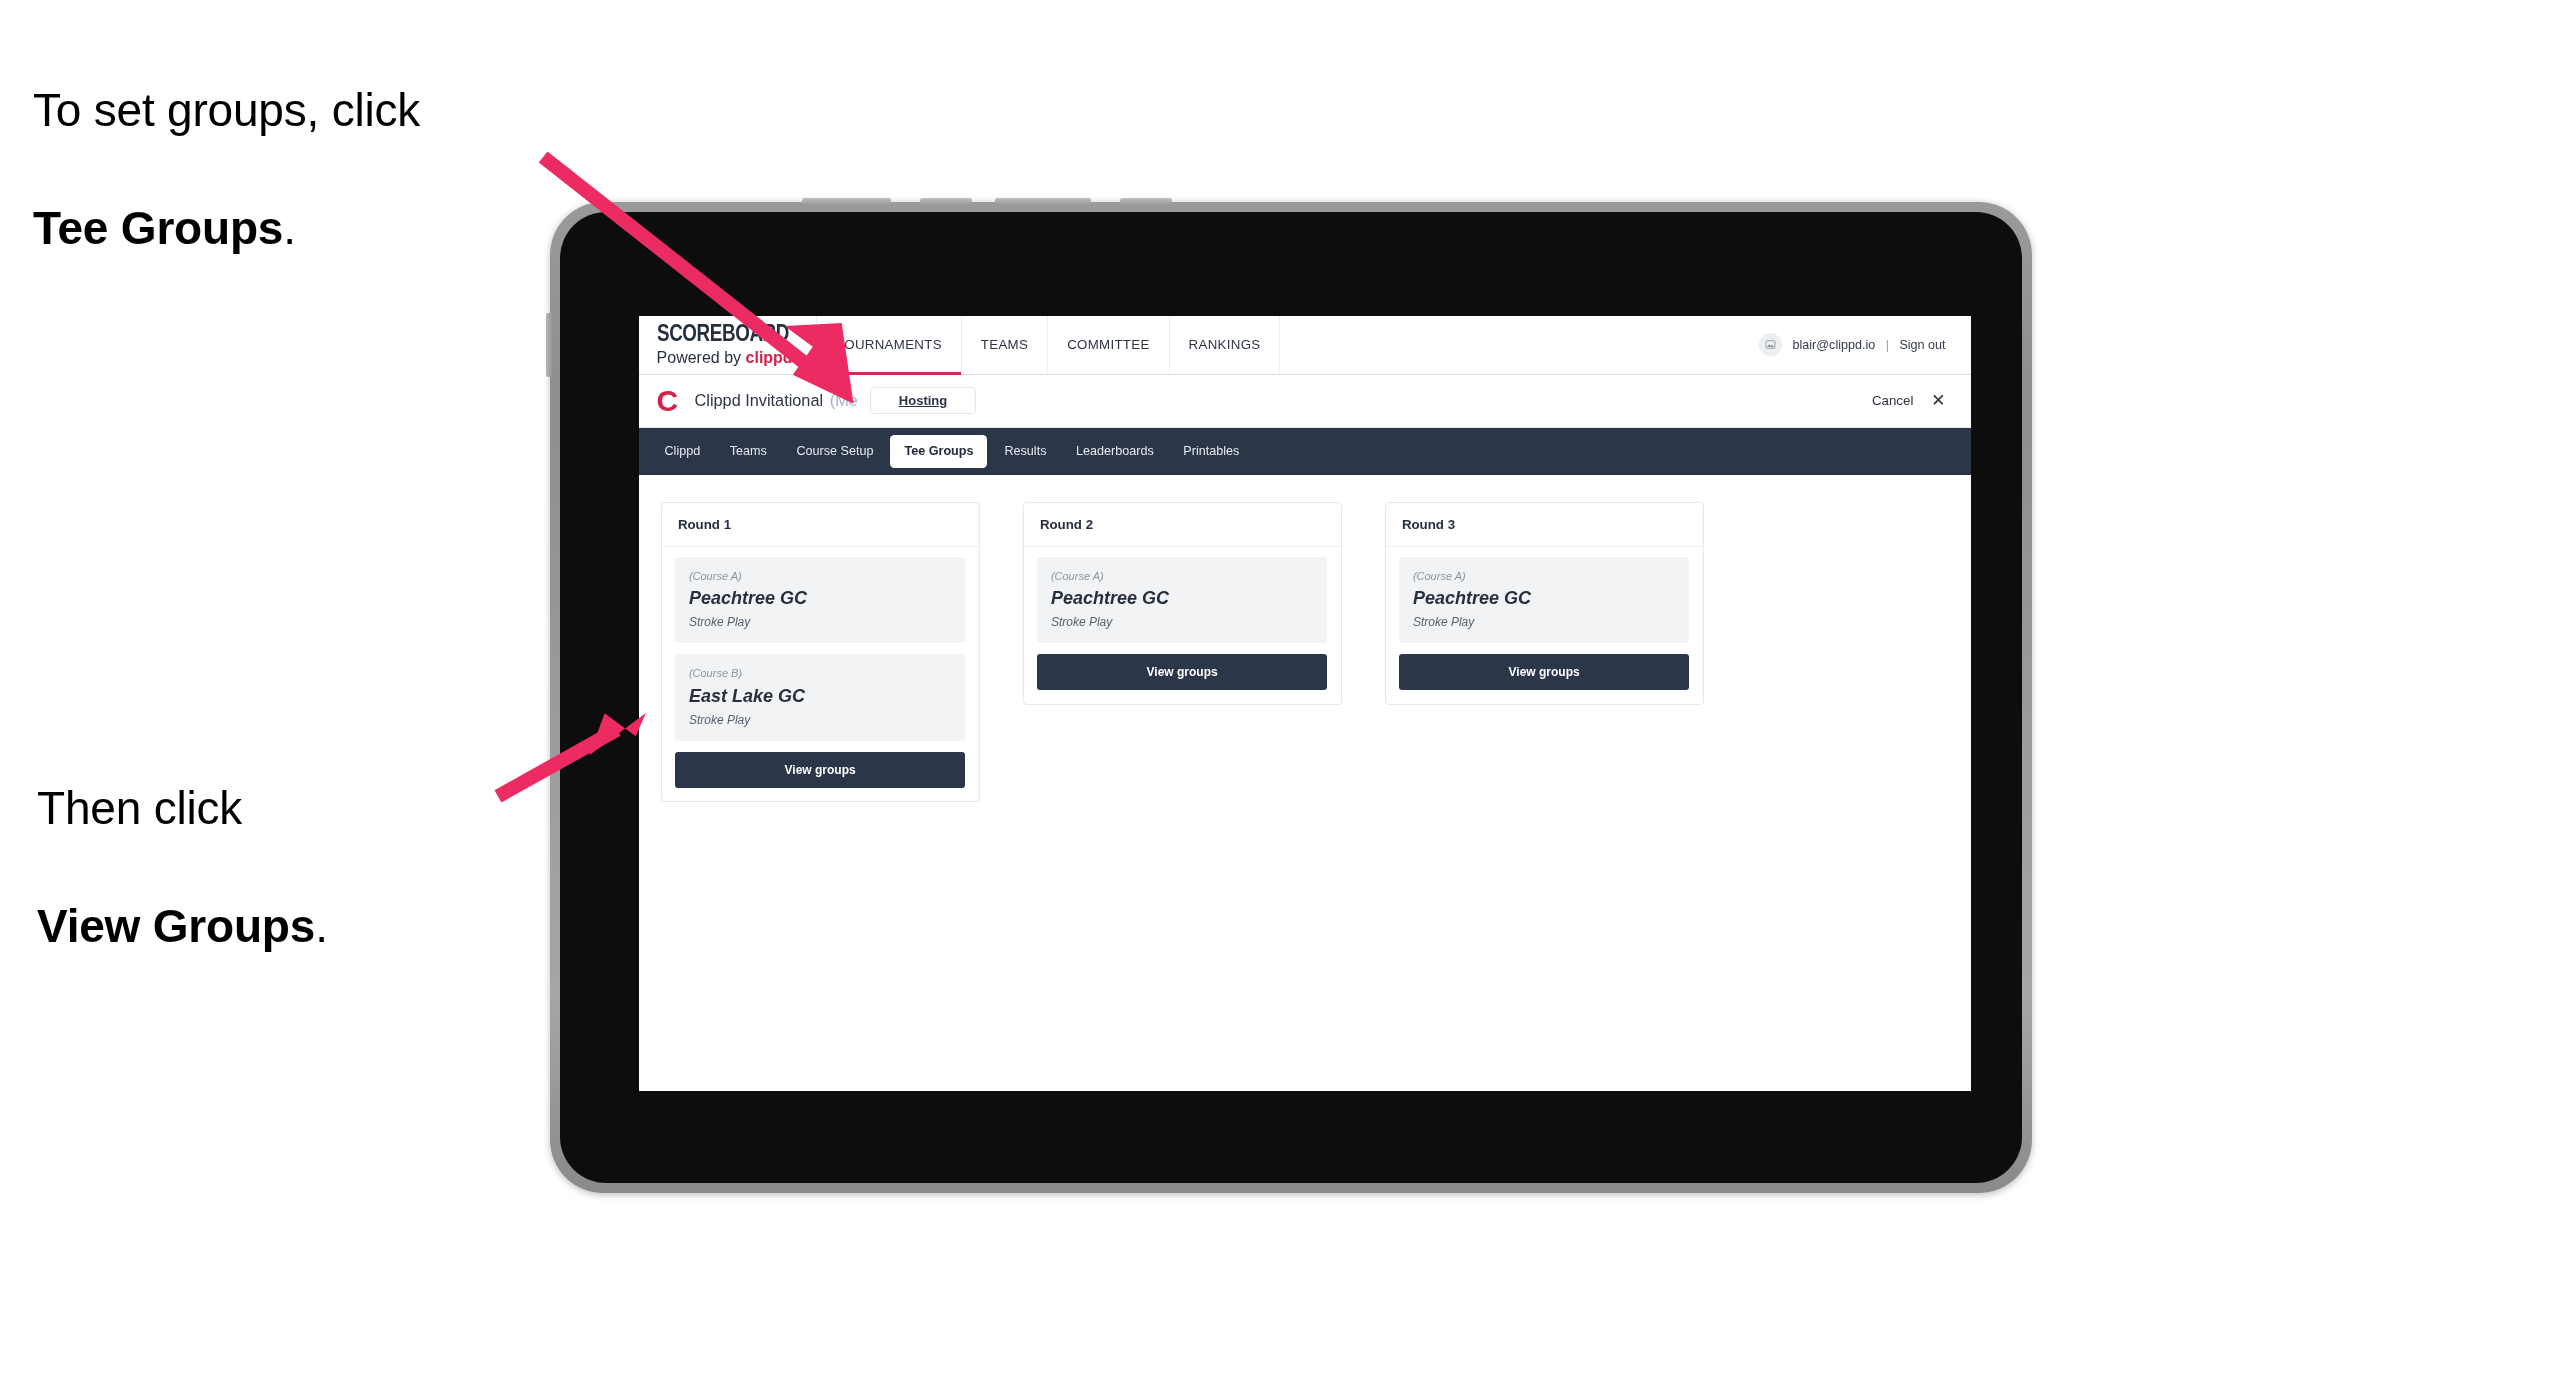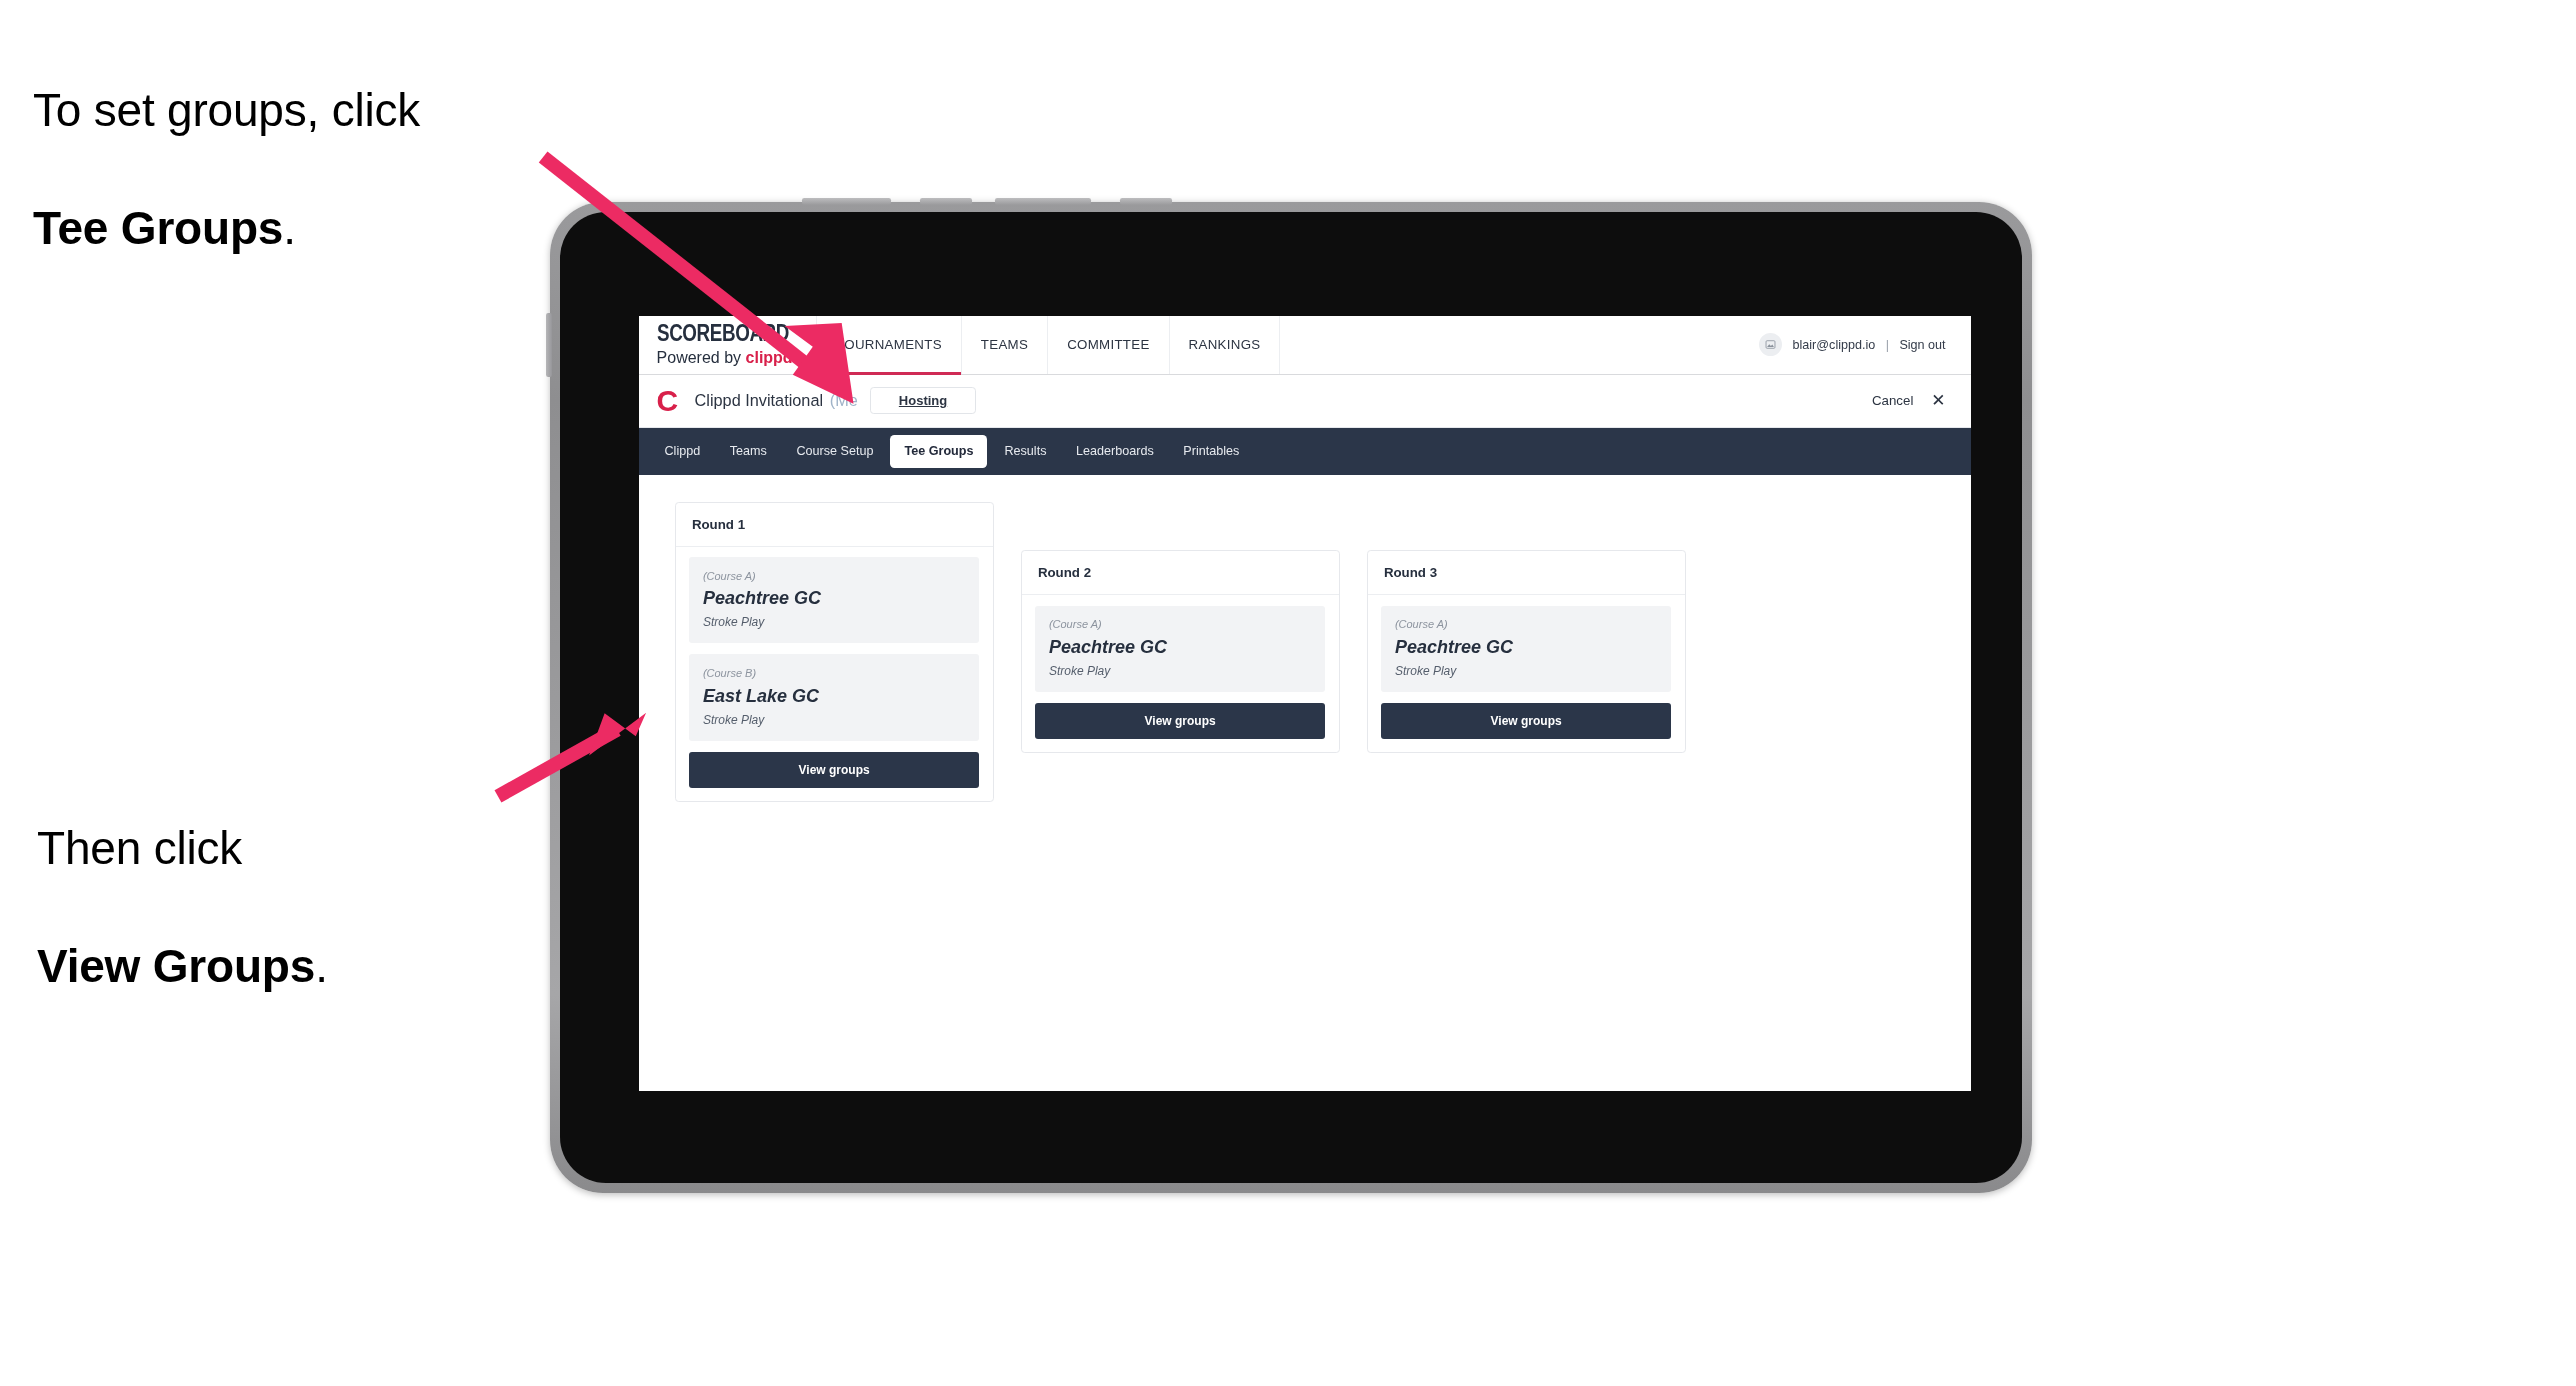--- a/index.html
+++ b/index.html
@@ -25,21 +25,21 @@
     color: #000000;
     font-size: 46px;
     line-height: 1.28;
     letter-spacing: -0.2px;
     font-family: "Liberation Sans", sans-serif;
     white-space: pre-line;
   }
   .callout .bold { font-weight: bold; }
 
   #callout-top  { left: 33px; top: 22px;  width: 608px; }
-  #callout-bot  { left: 37px; top: 760px; width: 608px; }
+  #callout-bot  { left: 37px; top: 720px; width: 608px; }
 
   
   #tablet {
     position: absolute;
     left: 550px;
     top: 202px;
     width: 1482px;
     height: 991px;
   }
 
@@ -239,23 +239,23 @@
   .tab.active {
     background: #ffffff;
     color: #22293a;
     font-weight: bold;
     padding: 9.6px 14px;
   }
 
   
   .rounds {
     display: flex;
-    gap: 27px;
-    padding: 27px 36px;
-    align-items: center;
+    gap: 43px;
+    padding: 27px 22px;
+    align-items: flex-start;
     background: #ffffff;
   }
   .round-card {
     width: 319px;
     background: #ffffff;
     border: 0.7px solid #e6e8ec;
     border-radius: 3.7px;
     overflow: hidden;
   }
   .round-head {

